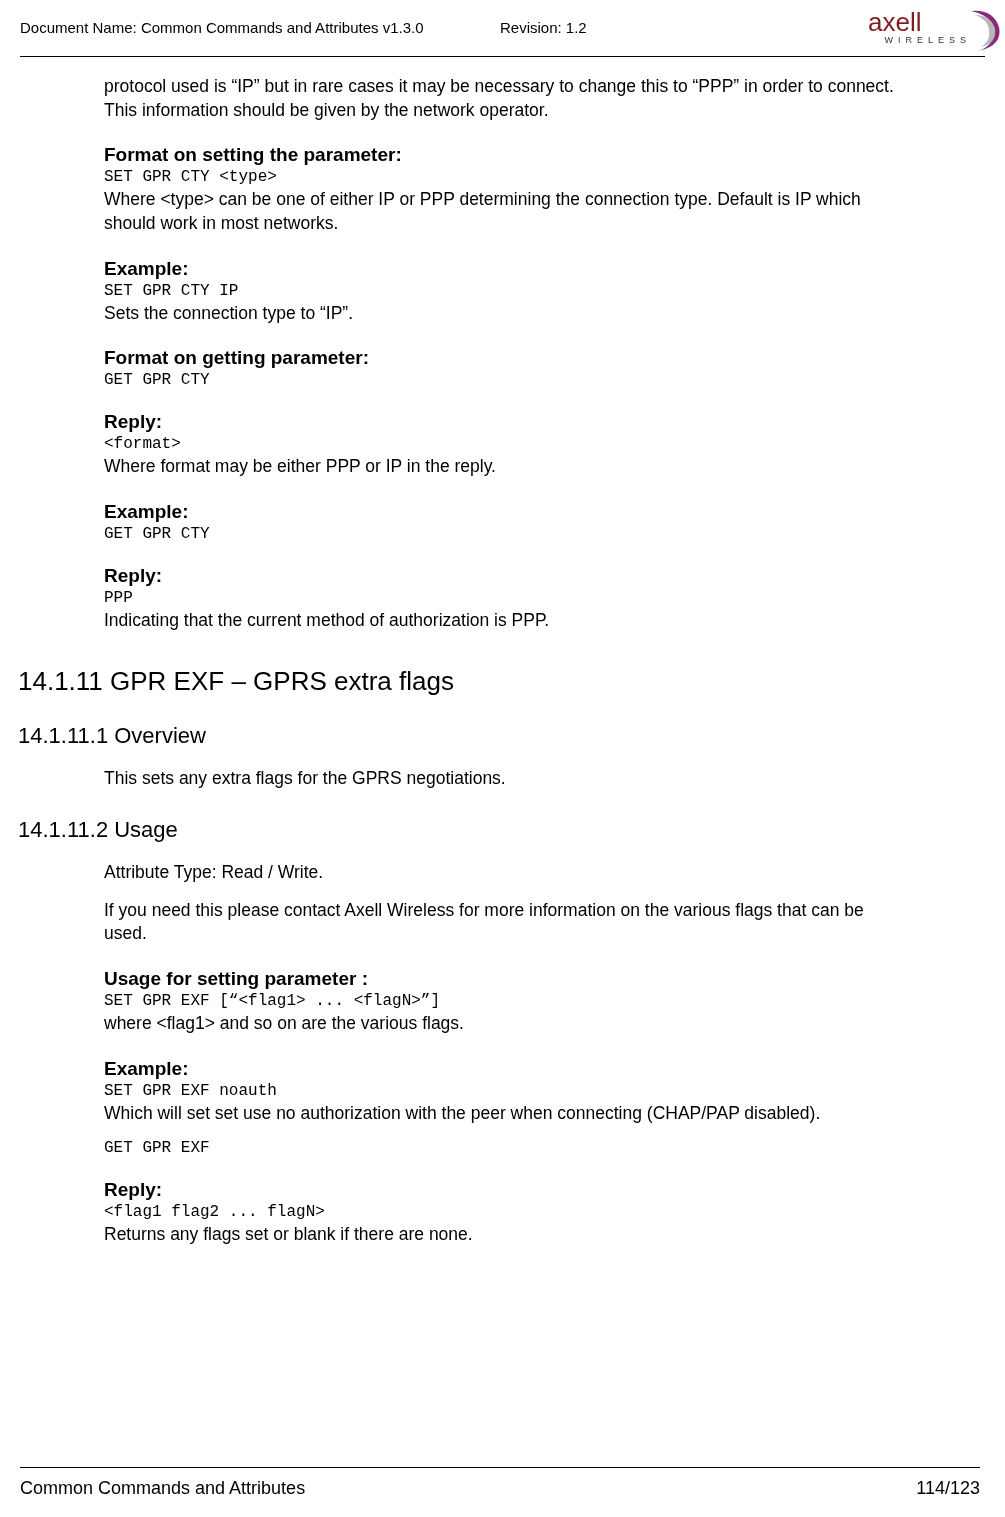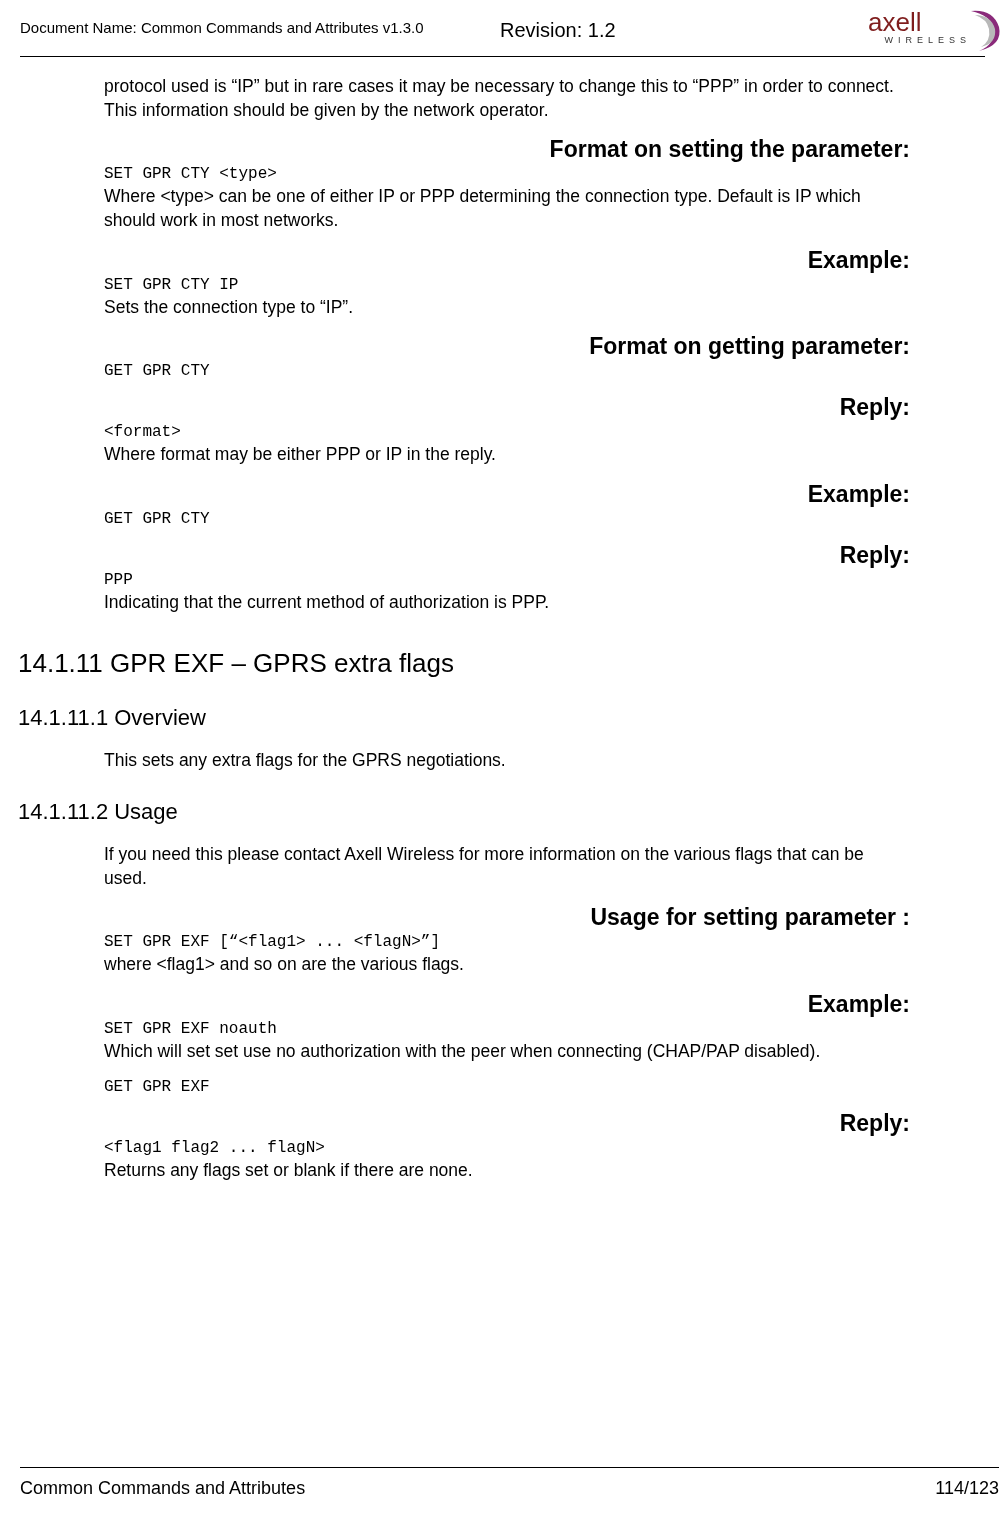--- a/index.html
+++ b/index.html
@@ -19,21 +19,21 @@
     border-bottom: 1.5px solid #000;
     padding-bottom: 0;
     height: 42px;
     position: relative;
   }
   .header-left {
     font-size: 15px;
     padding-top: 4px;
   }
   .header-mid {
-    font-size: 20px;
+    font-size: 15px;
     padding-top: 4px;
     position: absolute;
     left: 480px;
   }
   .logo {
     position: absolute;
     right: -18px;
     top: -8px;
     width: 155px;
     height: 48px;
@@ -64,24 +64,23 @@
     padding: 18px 0 0 84px;
     width: 890px;
   }
   .para {
     font-size: 17.5px;
     line-height: 1.35;
     margin-bottom: 14px;
   }
   .bold-head {
     font-weight: 700;
-    font-size: 23px;
-    margin-top: 14px;
+    font-size: 19px;
+    margin-top: 22px;
     margin-bottom: 2px;
-    text-align: right;
   }
   .mono {
     font-family: "Courier New", monospace;
     font-size: 16px;
     color: #000000;
     margin-bottom: 2px;
   }
   .h2 {
     font-family: Verdana, Arial, sans-serif;
     font-size: 26px;
@@ -95,21 +94,21 @@
     font-size: 22px;
     font-weight: 400;
     margin-left: -86px;
     margin-top: 26px;
     margin-bottom: 18px;
   }
   .footer {
     position: absolute;
     bottom: 18px;
     left: 20px;
-    right: 6px;
+    right: 25px;
     border-top: 1.5px solid #000;
     padding-top: 10px;
     display: flex;
     justify-content: space-between;
     font-size: 18px;
   }
 </style>
 </head>
 <body>
 
@@ -150,20 +149,21 @@
   <p class="bold-head">Reply:</p>
   <p class="mono">PPP</p>
   <p class="para">Indicating that the current method of authorization is PPP.</p>
 
   <h2 class="h2">14.1.11 GPR EXF – GPRS extra flags</h2>
 
   <h3 class="h3">14.1.11.1 Overview</h3>
   <p class="para">This sets any extra flags for the GPRS negotiations.</p>
 
   <h3 class="h3">14.1.11.2 Usage</h3>
+  <p class="para">Attribute Type: Read / Write.</p>
   <p class="para">If you need this please contact Axell Wireless for more information on the various flags that can be used.</p>
 
   <p class="bold-head">Usage for setting parameter :</p>
   <p class="mono">SET GPR EXF [“&lt;flag1&gt; ... &lt;flagN&gt;”]</p>
   <p class="para" style="margin-bottom:14px">where &lt;flag1&gt; and so on are the various flags.</p>
 
   <p class="bold-head">Example:</p>
   <p class="mono">SET GPR EXF noauth</p>
   <p class="para">Which will set set use no authorization with the peer when connecting (CHAP/PAP disabled).</p>
 

